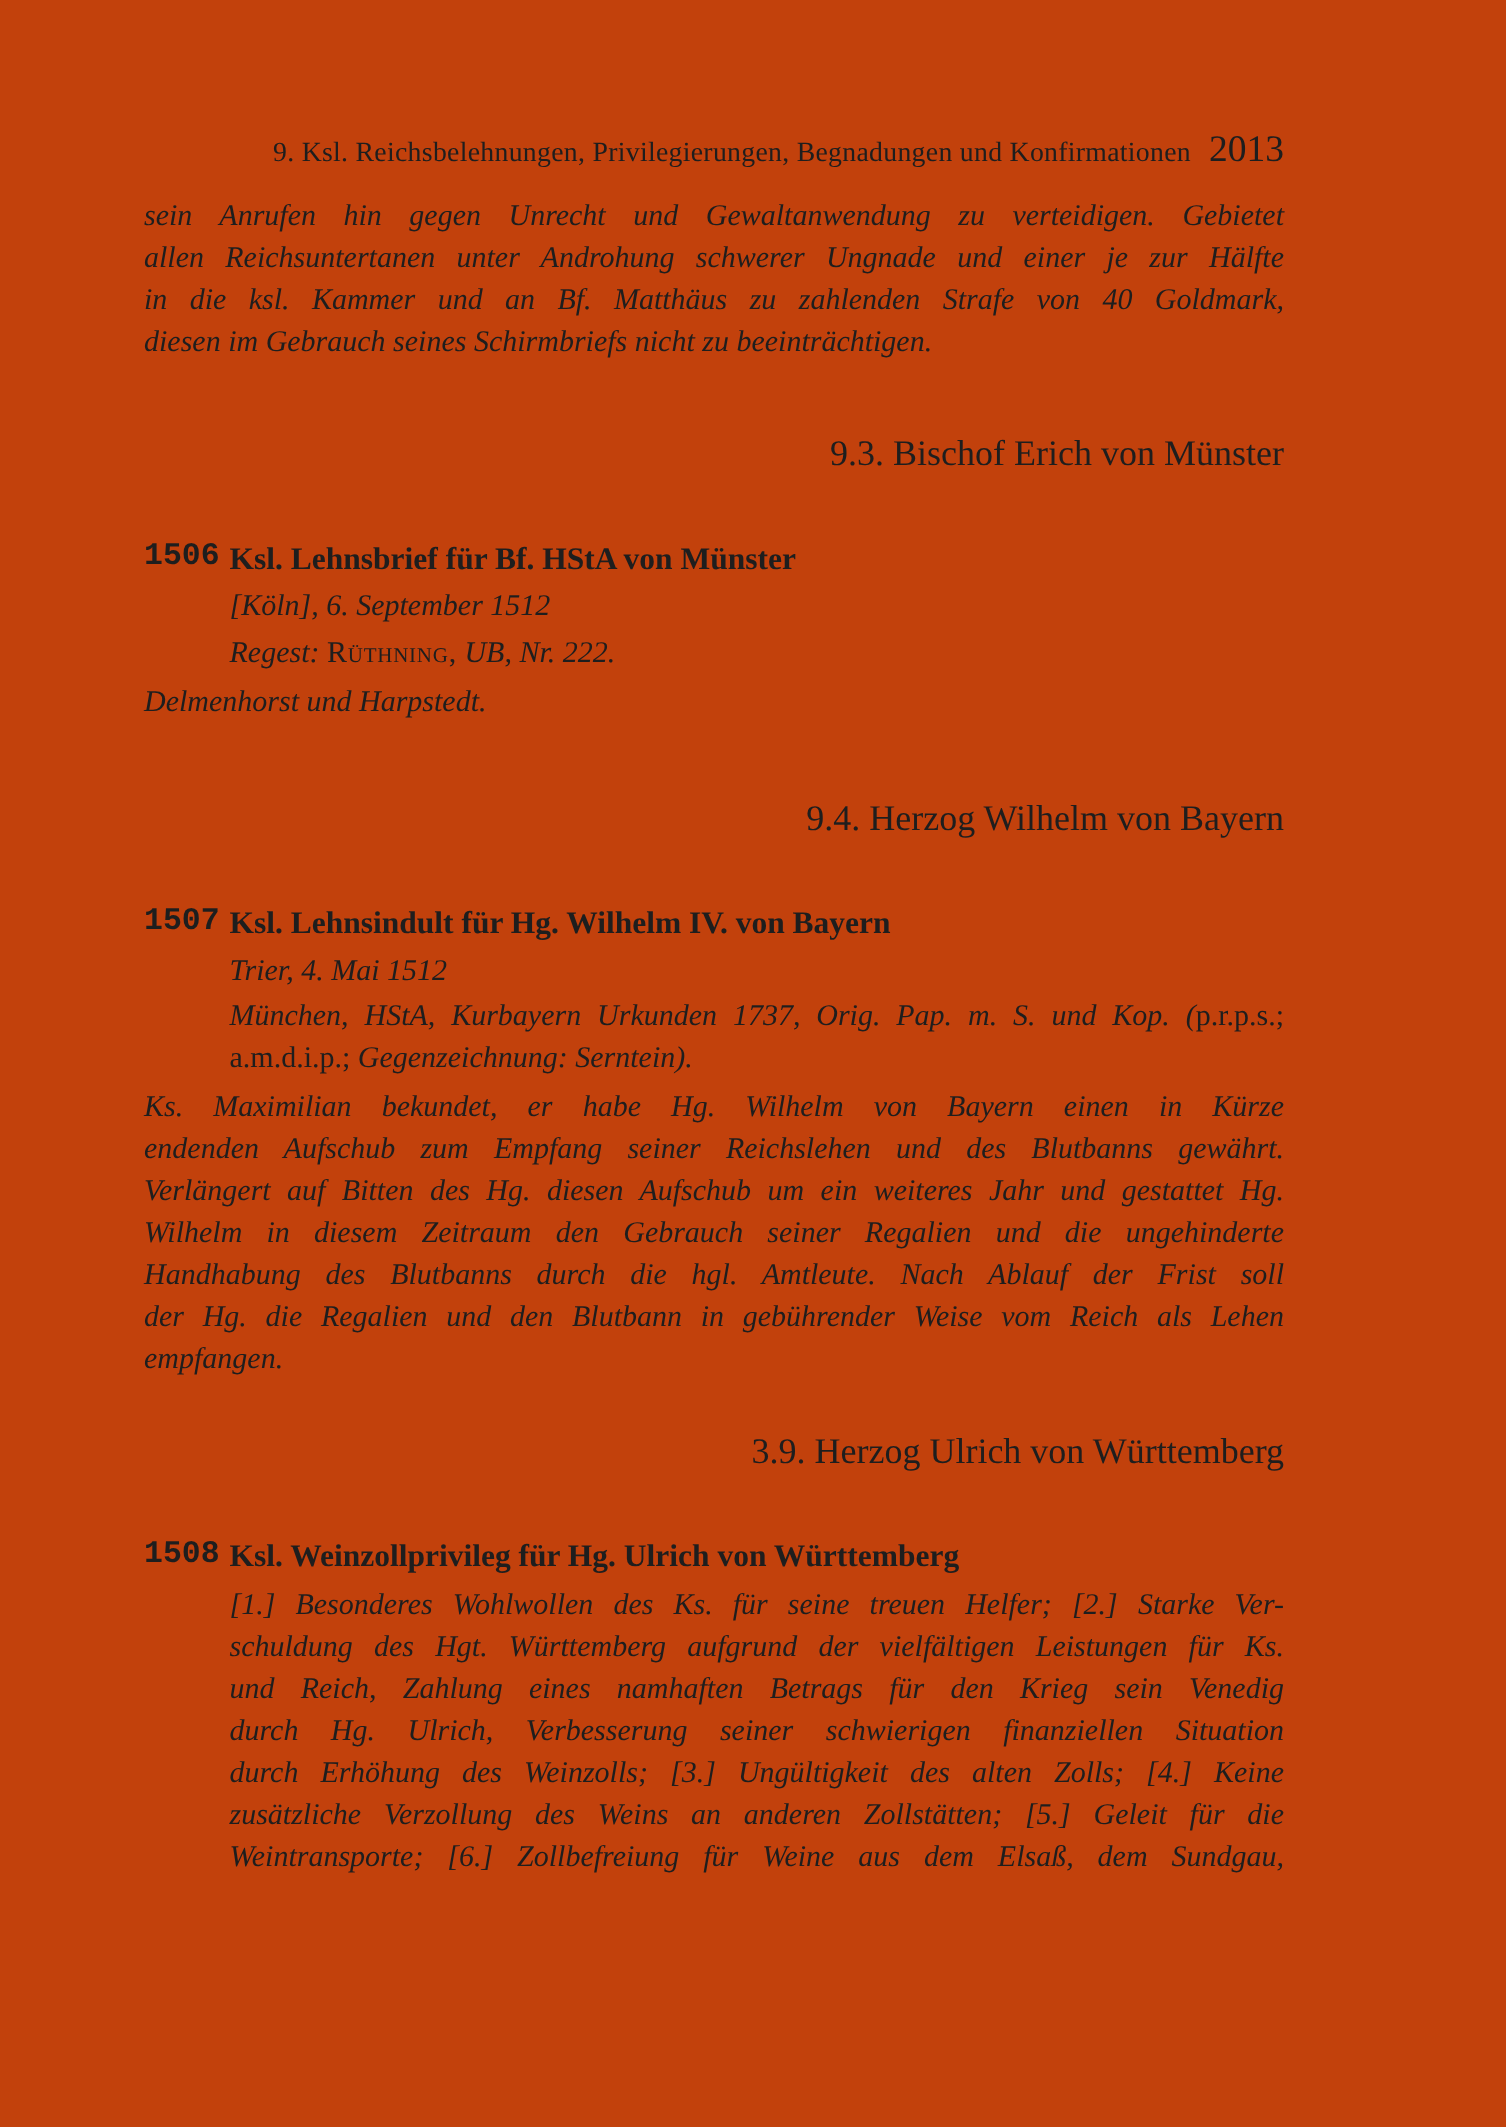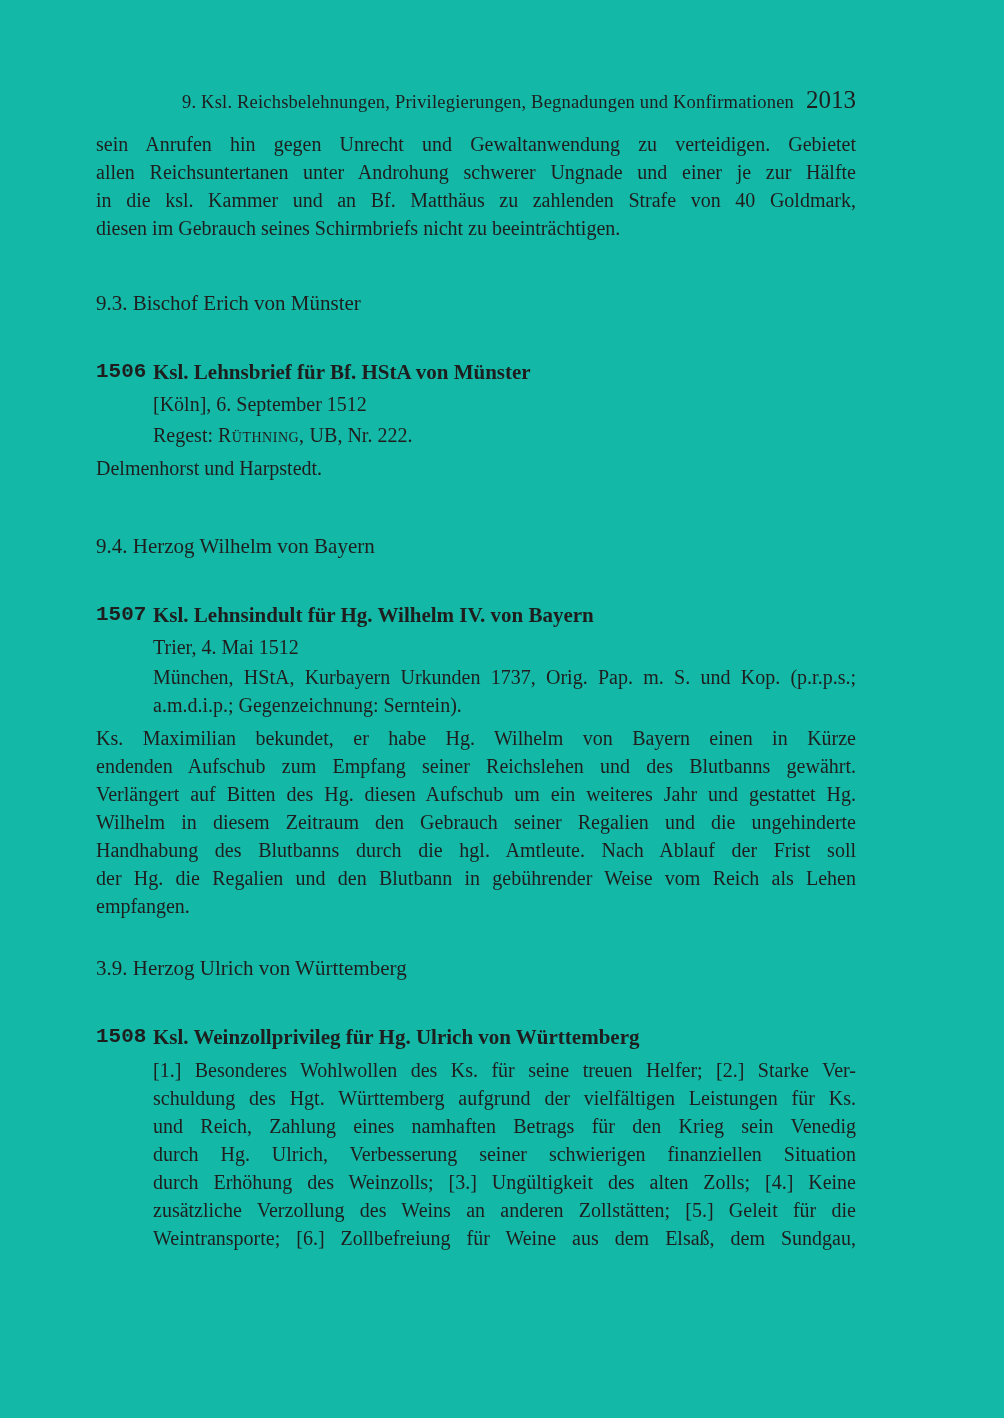--- a/index.html
+++ b/index.html
@@ -1,20 +1,20 @@
 <!DOCTYPE html>
 <html><head>
 <meta charset="utf-8">
 <style>
   html, body { margin: 0; padding: 0; background: #e8e8e8; }
   .page {
     position: relative;
     width: 1004px;
     height: 1418px;
-    background: #14b8a6;
+    background: #c2410c;
     font-family: "Liberation Serif", "DejaVu Serif", serif;
     color: #1e1e1e;
     overflow: hidden;
   }
   .content {
     margin-left: 96px;
     width: 760px;
     padding-top: 86px;
   }
   
@@ -23,30 +23,30 @@
     justify-content: flex-end;
     align-items: baseline;
     gap: 12px;
     height: 32px;
   }
   .rh-title { font-size: 18.5px; letter-spacing: 0.2px; white-space: nowrap; }
   .rh-page  { font-size: 25px; }
 
   
   .para { font-size: 20px; line-height: 28px; }
-  .body-italic { }
+  .body-italic { font-style: italic; }
   .jline { text-align: justify; text-align-last: justify; }
   .line  { text-align: left; }
   .intro { margin-top: 12px; }
 
   
   .section-heading {
-    font-size: 21px;
+    font-size: 24px;
     font-weight: normal;
-    text-align: left;
+    text-align: right;
     line-height: 34px;
     margin: 44px 0 0 0;
   }
   .section-heading.s95 { margin-top: 31px; }
   .section-heading.s94 { margin-top: 47px; }
 
   
   .entry-head {
     display: flex;
     margin-top: 38px;

